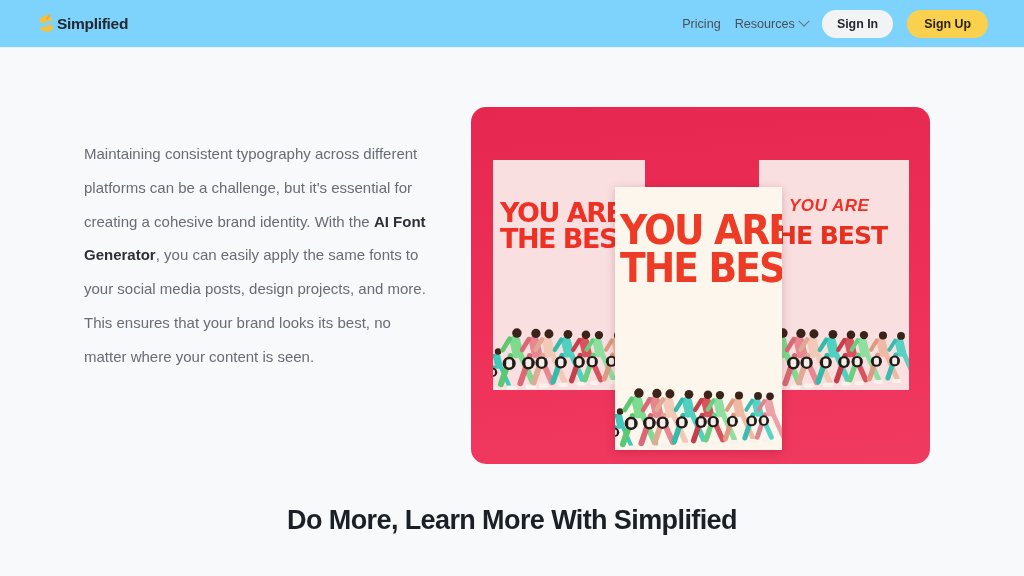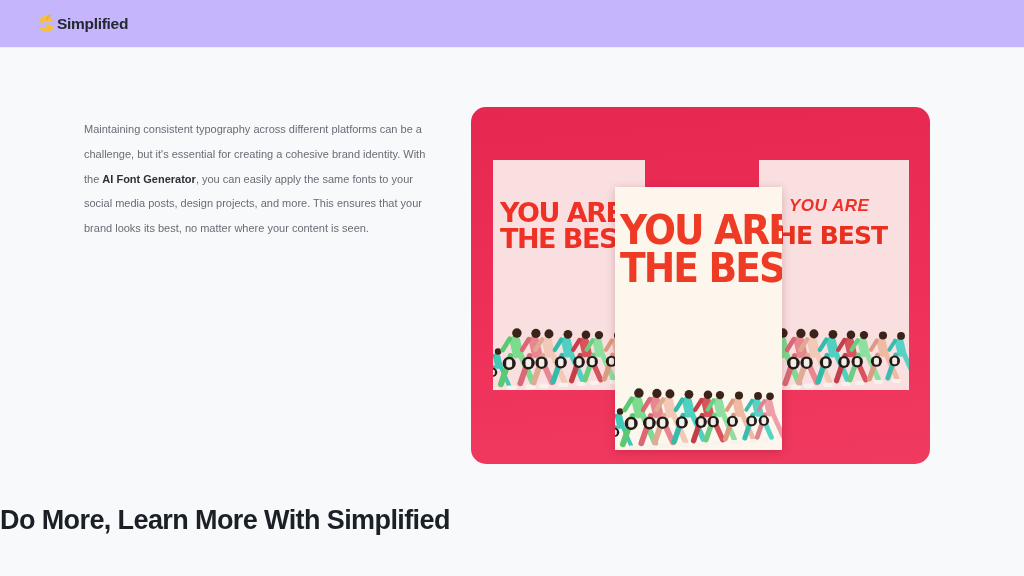--- a/index.html
+++ b/index.html
@@ -13,21 +13,21 @@
   body {
     font-family: "Liberation Sans", sans-serif;
     background: #f7f9fb;
     color: #2b2f36;
     position: relative;
   }
 
   
   .header {
     height: 47px;
-    background: #c4b5fd;
+    background: #7dd3fc;
     display: flex;
     align-items: center;
     padding: 0 36px 0 38px;
     position: relative;
     z-index: 20;
     box-shadow: 0 1px 0 rgba(0,0,0,0.045);
   }
 
   .brand {
     display: flex;
@@ -95,22 +95,22 @@
   }
   .hero-title {
     font-size: 25.5px;
     line-height: 1.52;
     font-weight: bold;
     letter-spacing: -0.45px;
     color: #1c2024;
     max-width: 340px;
   }
   .hero-para {
-    margin-top: 12px;
-    font-size: 11px;
+    margin-top: 32px;
+    font-size: 15px;
     line-height: 2.25;
     color: #686d75;
     max-width: 345px;
   }
   .hero-para b { color: #2c3037; font-weight: bold; }
 
   
   .hero-right { position: relative; flex: 1; }
   .panel {
     position: absolute;
@@ -280,20 +280,21 @@
     font-size: 8.5px;
     color: #cfd0d2;
     letter-spacing: 0.1px;
   }
 
   
   .bottom {
     position: absolute;
     left: 0; right: 0;
     top: 505px;
+    text-align: center;
   }
   .bottom-title {
     font-size: 27px;
     font-weight: bold;
     color: #1b1f26;
     letter-spacing: -0.6px;
   }
 </style>
 </head>
 <body>
@@ -304,20 +305,31 @@
     <span>
       <svg class="brand-mark" viewBox="0 0 15 19">
         <path d="M11.8 0.4 C7 0.9 3.4 2.6 2 5 c-1 1.8 -0.3 3.3 1.9 4 L9.6 10.8 c0.9 0.3 1 0.9 0.2 1.3 -1.5 0.8 -4.2 1.2 -7.4 1.1 l-1.3 0 1 1.6 c1.4 2.2 5 3.4 8.6 2.6 3.1 -0.7 4.9 -2.5 4.3 -4.3 -0.3 -1 -1.2 -1.6 -3.4 -2.3 L6.6 9.3 C5.7 9 5.6 8.4 6.4 8 8 7.2 10.5 6.8 13.6 6.9 L15 6.9 14 5.3 C13.5 4.5 12.7 3.8 11.8 3.3 Z" fill="#f5c13c"></path>
         <path d="M11.2 0.4 C9.8 2 8.6 3.8 7.9 5.6 l1.4 0.4 C10.2 4.2 11.5 2.3 13.2 0.8 Z" fill="#f0a93a"></path>
       </svg>
     </span>
     <span class="brand-name">Simplified</span>
   </div>
 
 
+  <div class="nav-right">
+    <div class="nav-item">
+      <span>Pricing</span>
+    </div>
+    <div class="nav-item">
+      <span>Resources</span>
+      <span class="chev"></span>
+    </div>
+    <button class="btn-pill btn-signin">Sign In</button>
+    <button class="btn-pill btn-signup">Sign Up</button>
+  </div>
 
 </header>
 
 <section class="hero">
 
   <div class="hero-left">
     <p class="hero-para"><span>Maintaining consistent typography across different platforms can be a challenge, but it's essential for creating a cohesive brand identity. With the </span><b>AI Font Generator</b><span>, you can easily apply the same fonts to your social media posts, design projects, and more. This ensures that your brand looks its best, no matter where your content is seen.</span></p>
   </div>
 
   <div class="hero-right">

